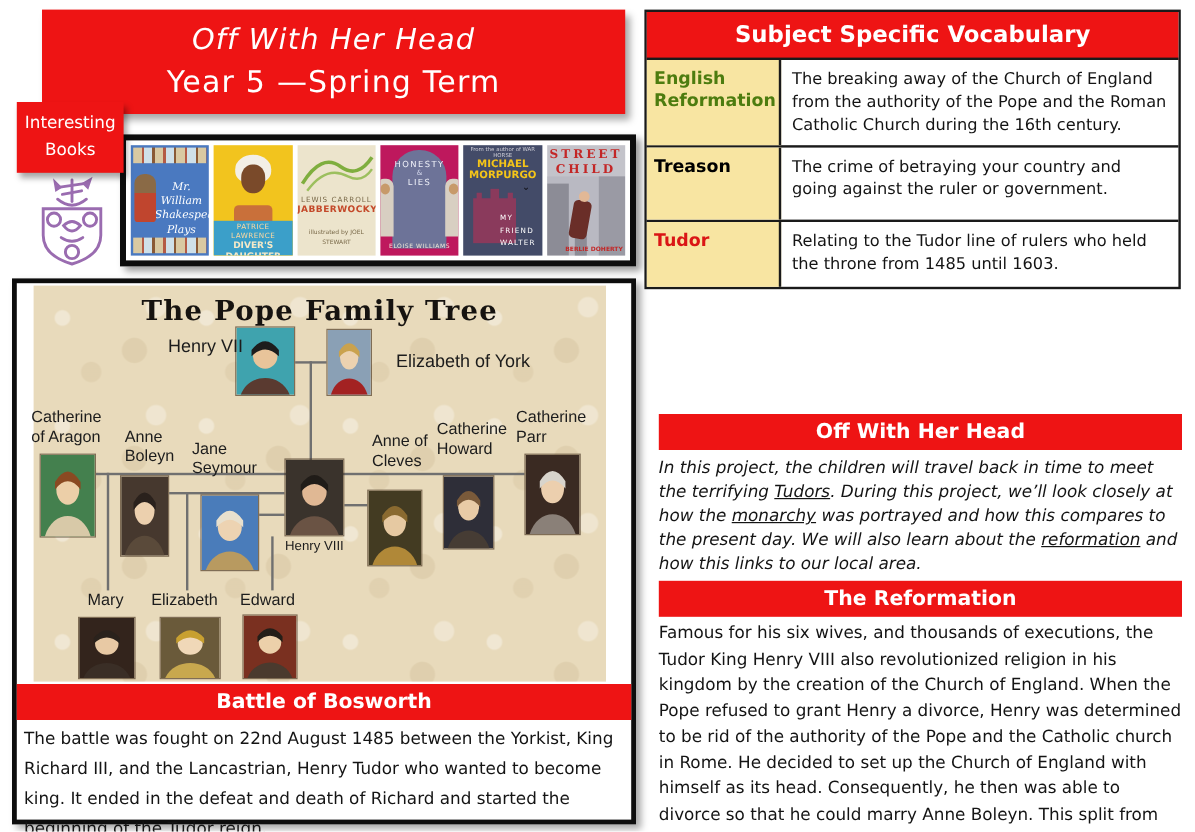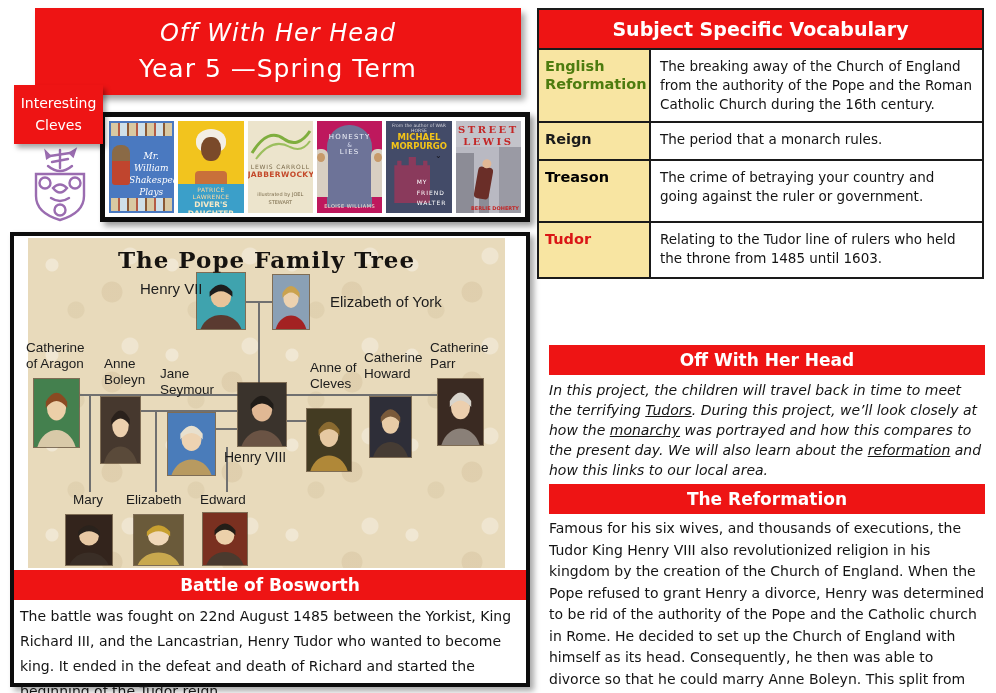--- a/index.html
+++ b/index.html
@@ -136,21 +136,21 @@
 </style>
 </head>
 <body>
 
 <div id="top-banner">
   <div class="l1">Off With Her Head</div>
   <div class="l2">Year 5 —Spring Term</div>
 </div>
 
 <div id="side-tag">
-  <span>Interesting Cleves</span>
+  <span>Interesting Books</span>
 </div>
 
 <div id="crest">
   <svg viewBox="0 0 64 88" width="64" height="88">
     <g fill="none" stroke="#9a6cb0" stroke-width="2.4" stroke-linecap="round">
       <line x1="32" y1="4" x2="32" y2="22"></line>
       <path d="M22,10 L42,7"></path>
         <path d="M24,16 L40,13"></path>
       <path d="M22,10 l-4,-4 l1,6 z" fill="#9a6cb0"></path>
       <path d="M42,7 l5,-3 l-2,6 z" fill="#9a6cb0"></path>
@@ -204,21 +204,21 @@
   <div class="book bk5" style="background: rgb(67, 75, 104);">
     <div class="bk5-top">From the author of WAR HORSE</div>
     <div class="bk5-author">MICHAEL MORPURGO</div>
     <div class="bk5-castle"></div>
     <div class="bk5-bird">⌄</div>
     <div class="bk5-title">MY FRIEND WALTER</div>
   </div>
   <div class="book bk6" style="background: rgb(195, 195, 202);">
     <div class="bk6-buildings"></div>
     <div class="bk6-t1">STREET</div>
-    <div class="bk6-t2">LEWIS</div>
+    <div class="bk6-t2">CHILD</div>
     <div class="bk6-boy"></div>
     <div class="bk6-author">BERLIE DOHERTY</div>
   </div>
 </div>
 
 <div id="tree-panel">
   <div id="tree-inner">
     <div id="parchment"></div>
     <div id="tree-title">The Pope Family Tree</div>
 
@@ -230,21 +230,21 @@
     <div class="tline" style="left:273px;top:184px;width:19px;height:2px"></div>
     <div class="tline" style="left:75px;top:158px;width:2px;height:98px"></div>
     <div class="tline" style="left:141px;top:174px;width:2px;height:82px"></div>
     <div class="tline" style="left:212px;top:211px;width:2px;height:45px"></div>
 
     <div class="t-label" style="left:126px;top:44px;font-size:15px;white-space:nowrap">Henry VII</div>
     <div class="t-label" style="left:316px;top:57px;font-size:15px;white-space:nowrap">Elizabeth of York</div>
     <div class="t-label" style="left:12px;top:104px;width:66px">Catherine of Aragon</div>
     <div class="t-label" style="left:90px;top:120px;width:48px">Anne Boleyn</div>
     <div class="t-label" style="left:146px;top:130px;width:58px">Jane Seymour</div>
-    <div class="t-label" style="left:210px;top:213px;width:76px;font-size:14px;">Henry VIII</div>
+    <div class="t-label" style="left:210px;top:213px;width:76px;font-size:11px;text-align:center">Henry VIII</div>
     <div class="t-label" style="left:296px;top:124px;width:56px">Anne of Cleves</div>
     <div class="t-label" style="left:350px;top:114px;width:66px">Catherine Howard</div>
     <div class="t-label" style="left:416px;top:104px;width:66px">Catherine Parr</div>
     <div class="t-label" style="left:59px;top:256px">Mary</div>
     <div class="t-label" style="left:112px;top:256px">Elizabeth</div>
     <div class="t-label" style="left:186px;top:256px">Edward</div>
 
     <div class="portrait" style="left:182px;top:36px;width:50px;height:58px">
         <svg viewBox="0 0 40 54" preserveAspectRatio="none">
           <rect width="40" height="54" fill="#3fa3ae"></rect>
@@ -346,24 +346,20 @@
     <div id="bosworth-text">The battle was fought on 22nd August 1485 between the Yorkist, King Richard III, and the Lancastrian, Henry Tudor who wanted to become king. It ended in the defeat and death of Richard and started the beginning of the Tudor reign.</div>
   </div>
 </div>
 
 <div id="vocab">
   <div id="vocab-header">Subject Specific Vocabulary</div>
   <div class="vrow r0">
     <div class="vterm" style="color: #4d7c0f;">English Reformation</div>
     <div class="vdef">The breaking away of the Church of England from the authority of the Pope and the Roman Catholic Church during the 16th century.</div>
   </div>
-  <div class="vrow r2">
-    <div class="vterm" style="color: rgb(27, 27, 27);">Reign</div>
-    <div class="vdef">The period that a monarch rules.</div>
-  </div>
   <div class="vrow r3">
     <div class="vterm" style="color: #000000;">Treason</div>
     <div class="vdef">The crime of betraying your country and going against the ruler or government.</div>
   </div>
   <div class="vrow r4">
     <div class="vterm" style="color: rgb(218, 21, 21);">Tudor</div>
     <div class="vdef">Relating to the Tudor line of rulers who held the throne from 1485 until 1603.</div>
   </div>
 </div>
 

